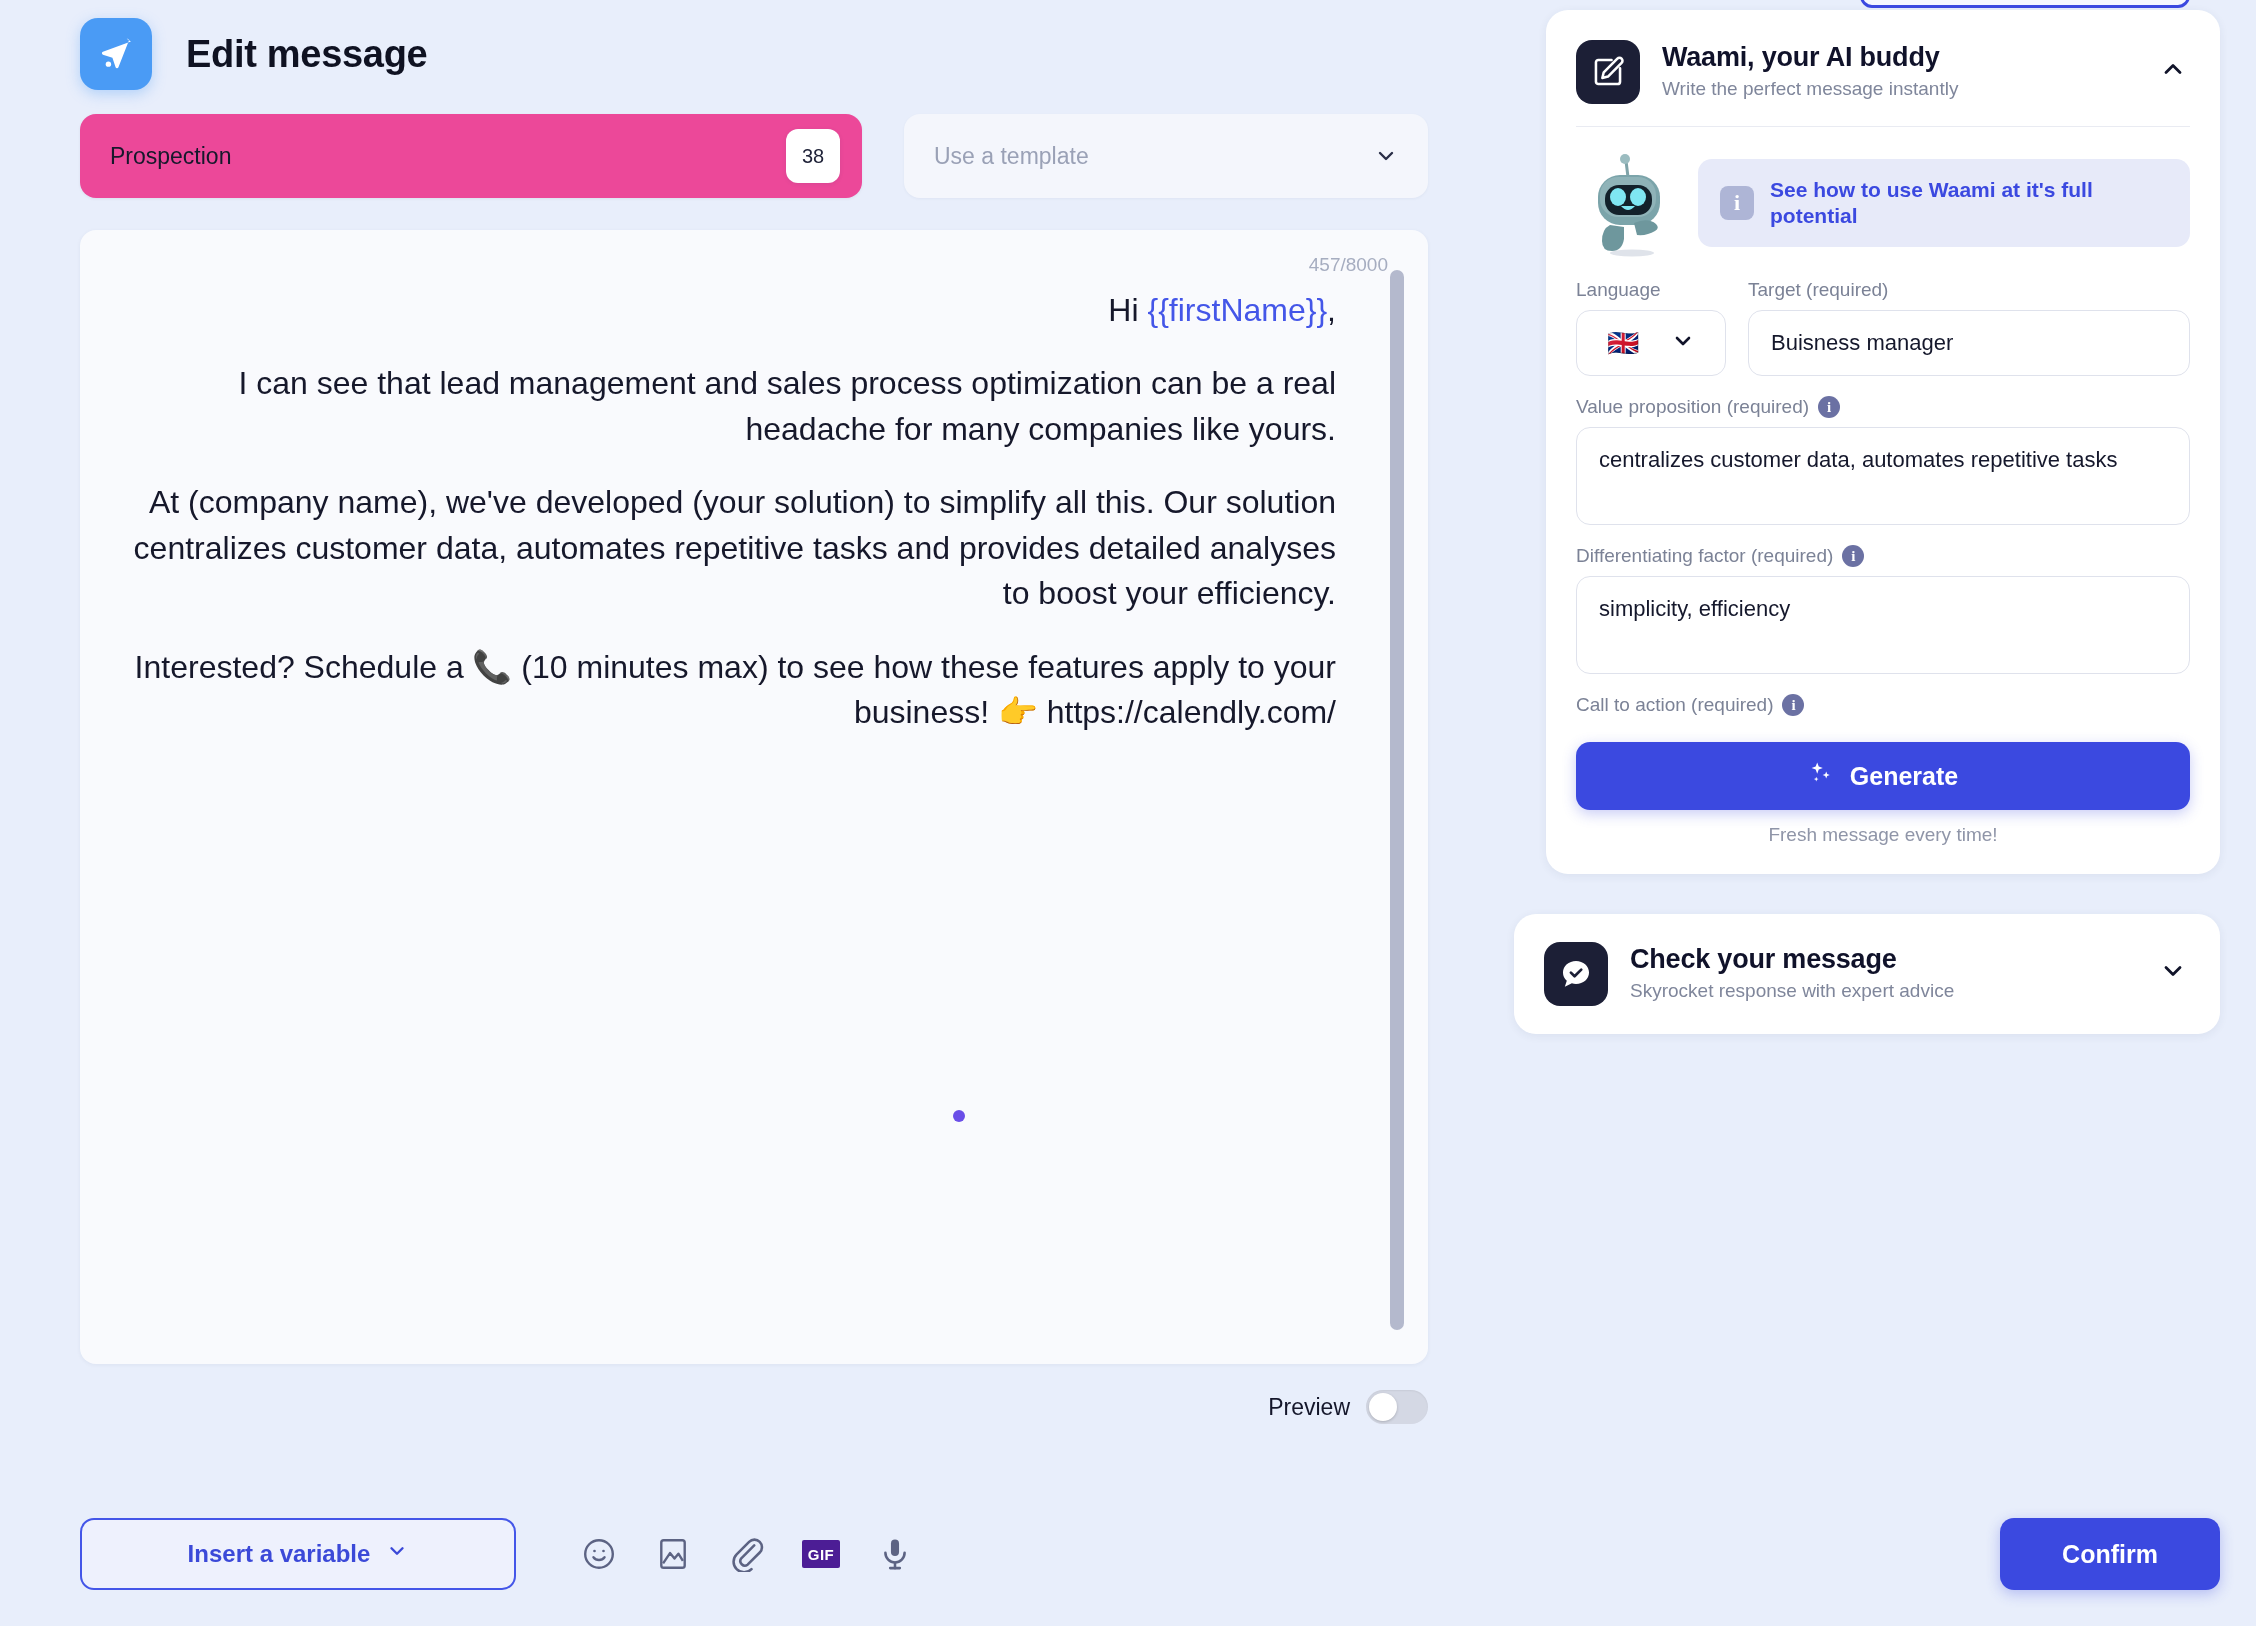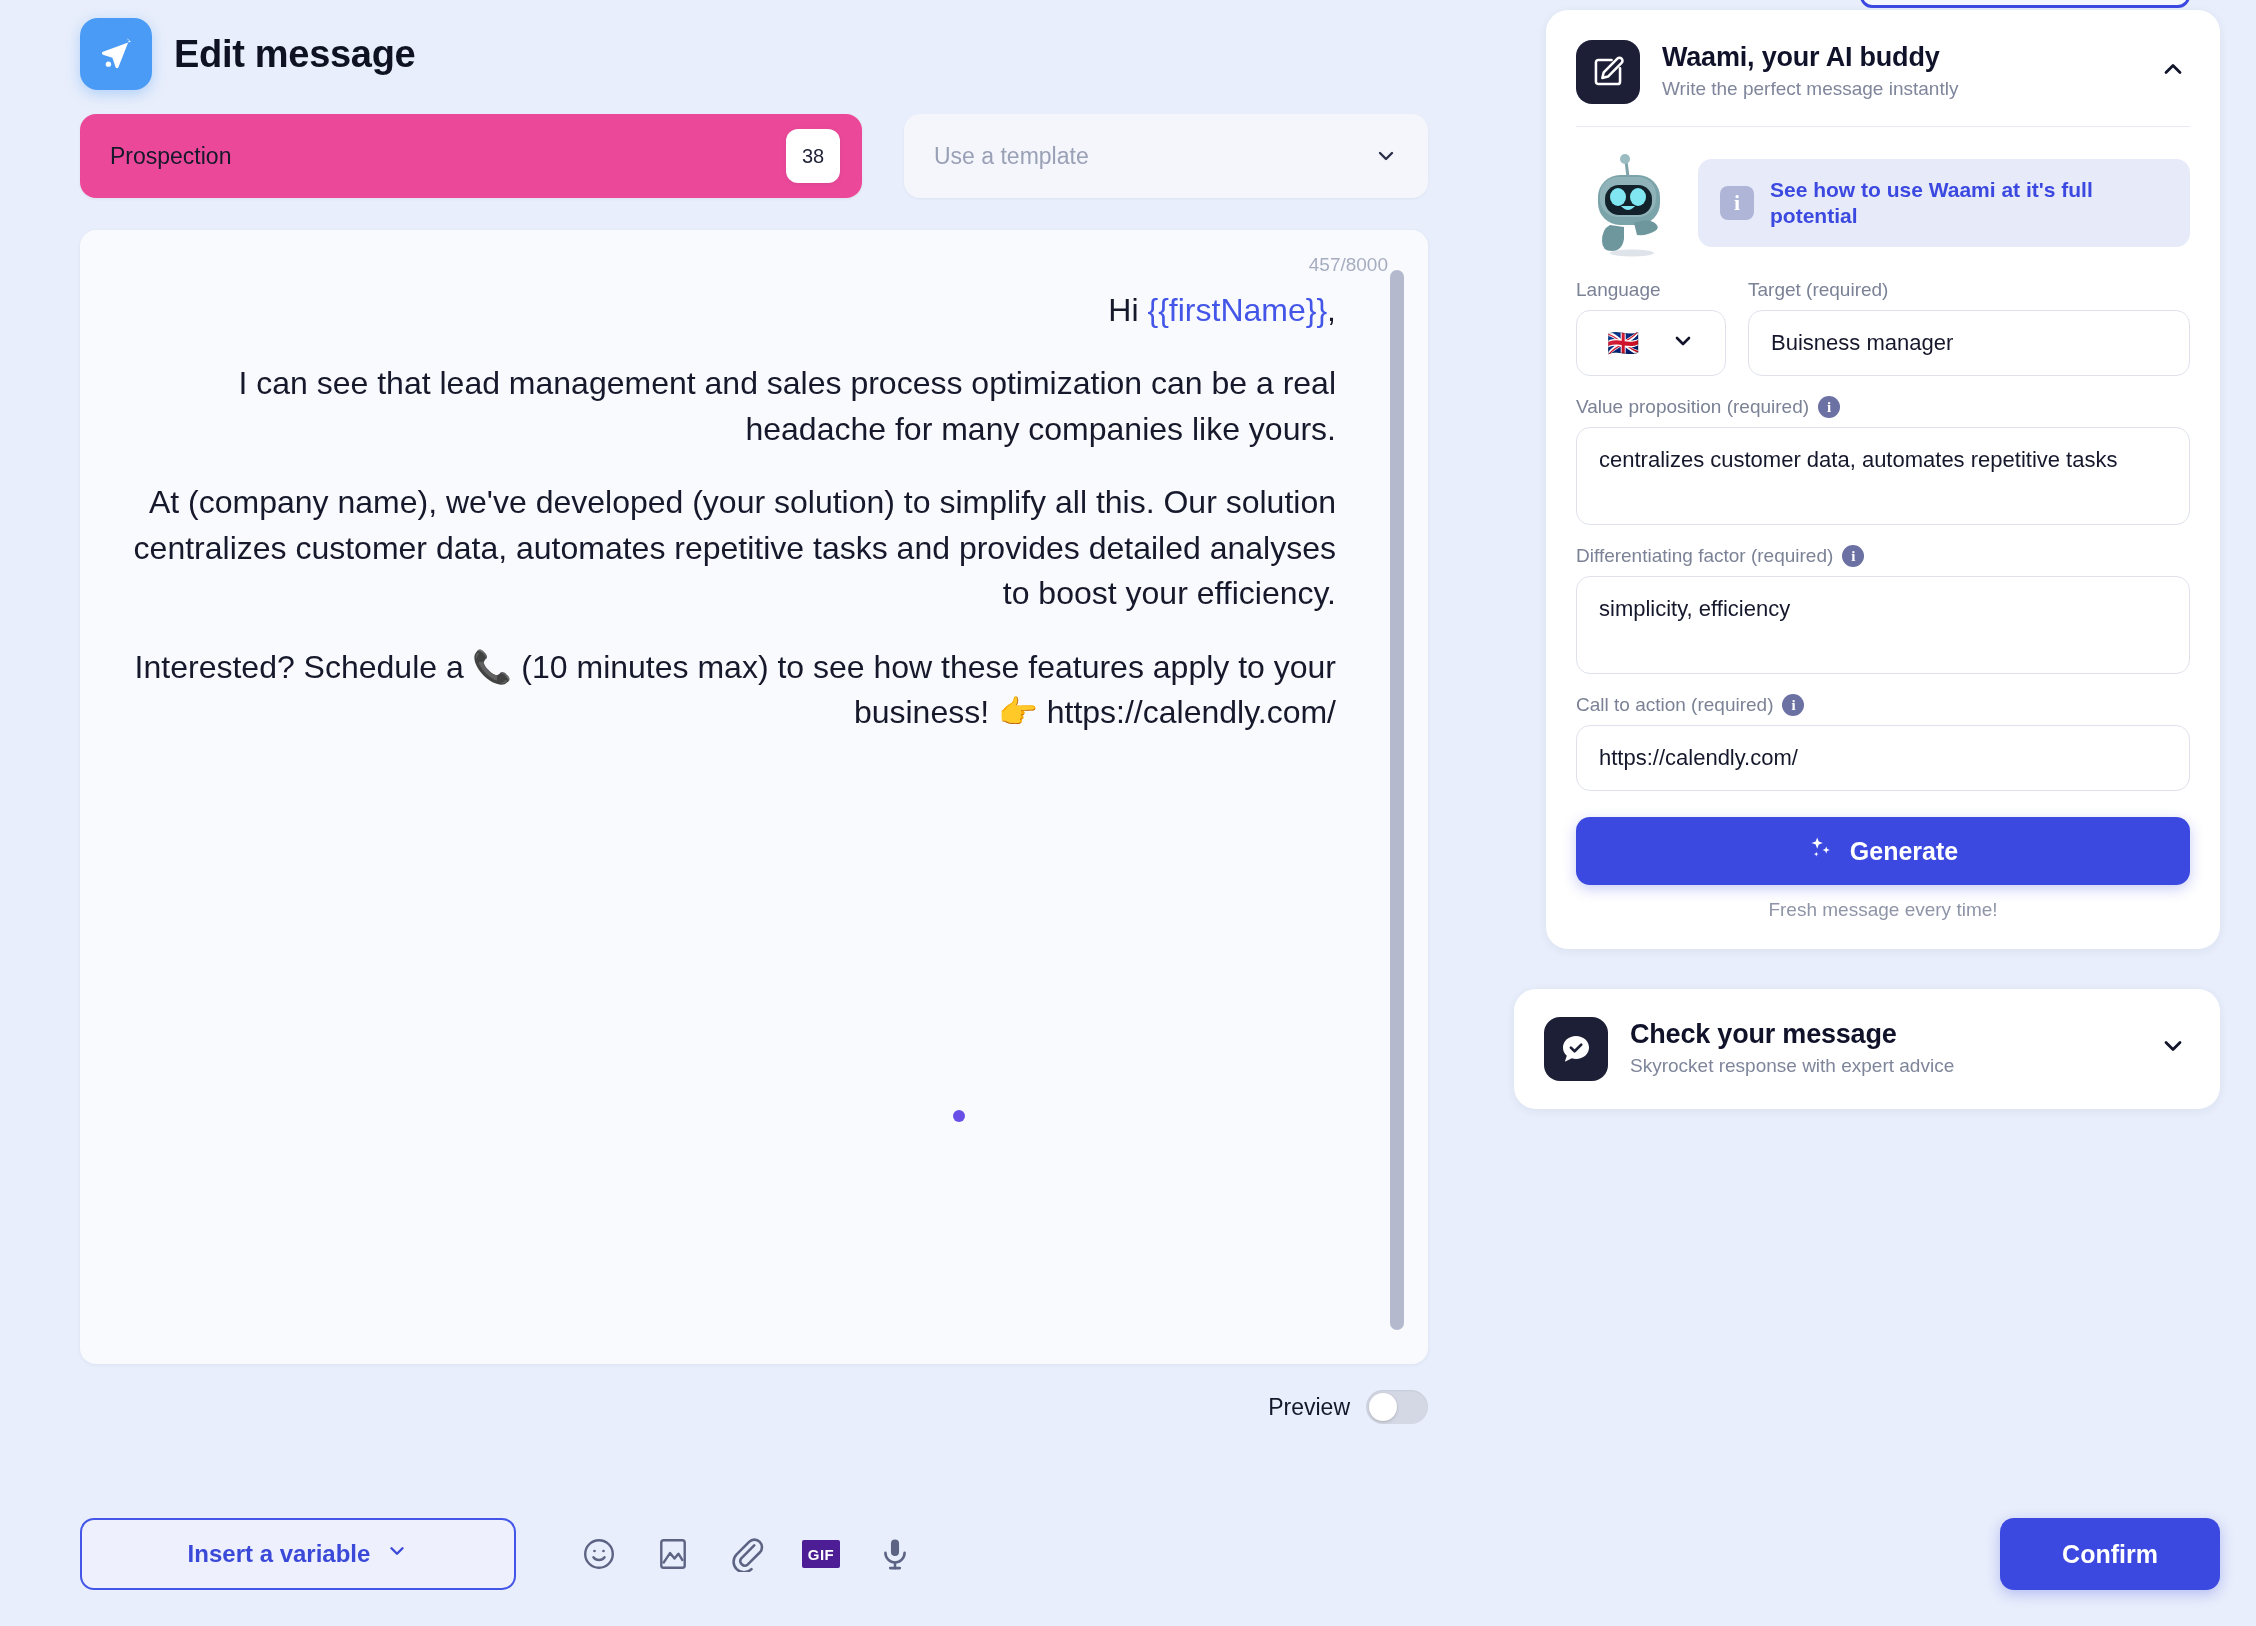--- a/index.html
+++ b/index.html
@@ -12,21 +12,21 @@
   .app { position: relative; width: 2256px; height: 1626px; }
 
   
   .left-col {
     position: absolute; left: 0; top: 0;
     width: 1480px; height: 1626px;
     padding: 0 80px 0 80px;
   }
 
   .page-header {
-    display: flex; align-items: center; gap: 22px;
+    display: flex; align-items: center; gap: 34px;
     padding-top: 16px; height: 92px;
   }
   .header-icon {
     width: 72px; height: 72px; border-radius: 18px;
     background: #4a9bf5;
     display: flex; align-items: center; justify-content: center;
     box-shadow: 0 4px 14px rgba(74,155,245,.35);
   }
   .header-icon svg { width: 38px; height: 38px; display:block; }
   .page-title {
@@ -417,21 +417,20 @@
       <div class="field-label">
         <span>Differentiating factor (required)</span>
         <span class="info-dot">i</span>
       </div>
       <div class="ta">simplicity, efficiency</div>
 
       <div class="field-label">
         <span>Call to action (required)</span>
         <span class="info-dot">i</span>
       </div>
-      <div class="inp">https://calendly.com/</div>
 
       <div class="generate-btn">
         <span>
           <svg width="26" height="26" viewBox="0 0 24 24" fill="#ffffff">
             <path d="M8.5 2.2 9.9 6 13.7 7.4 9.9 8.8 8.5 12.6 7.1 8.8 3.3 7.4 7.1 6z"></path>
             <path d="M16.8 10.5l.9 2.4 2.4.9-2.4.9-.9 2.4-.9-2.4-2.4-.9 2.4-.9z"></path>
             <path d="M7.6 15.4l.6 1.6 1.6.6-1.6.6-.6 1.6-.6-1.6-1.6-.6 1.6-.6z"></path>
           </svg>
         </span>
         <span>Generate</span>

